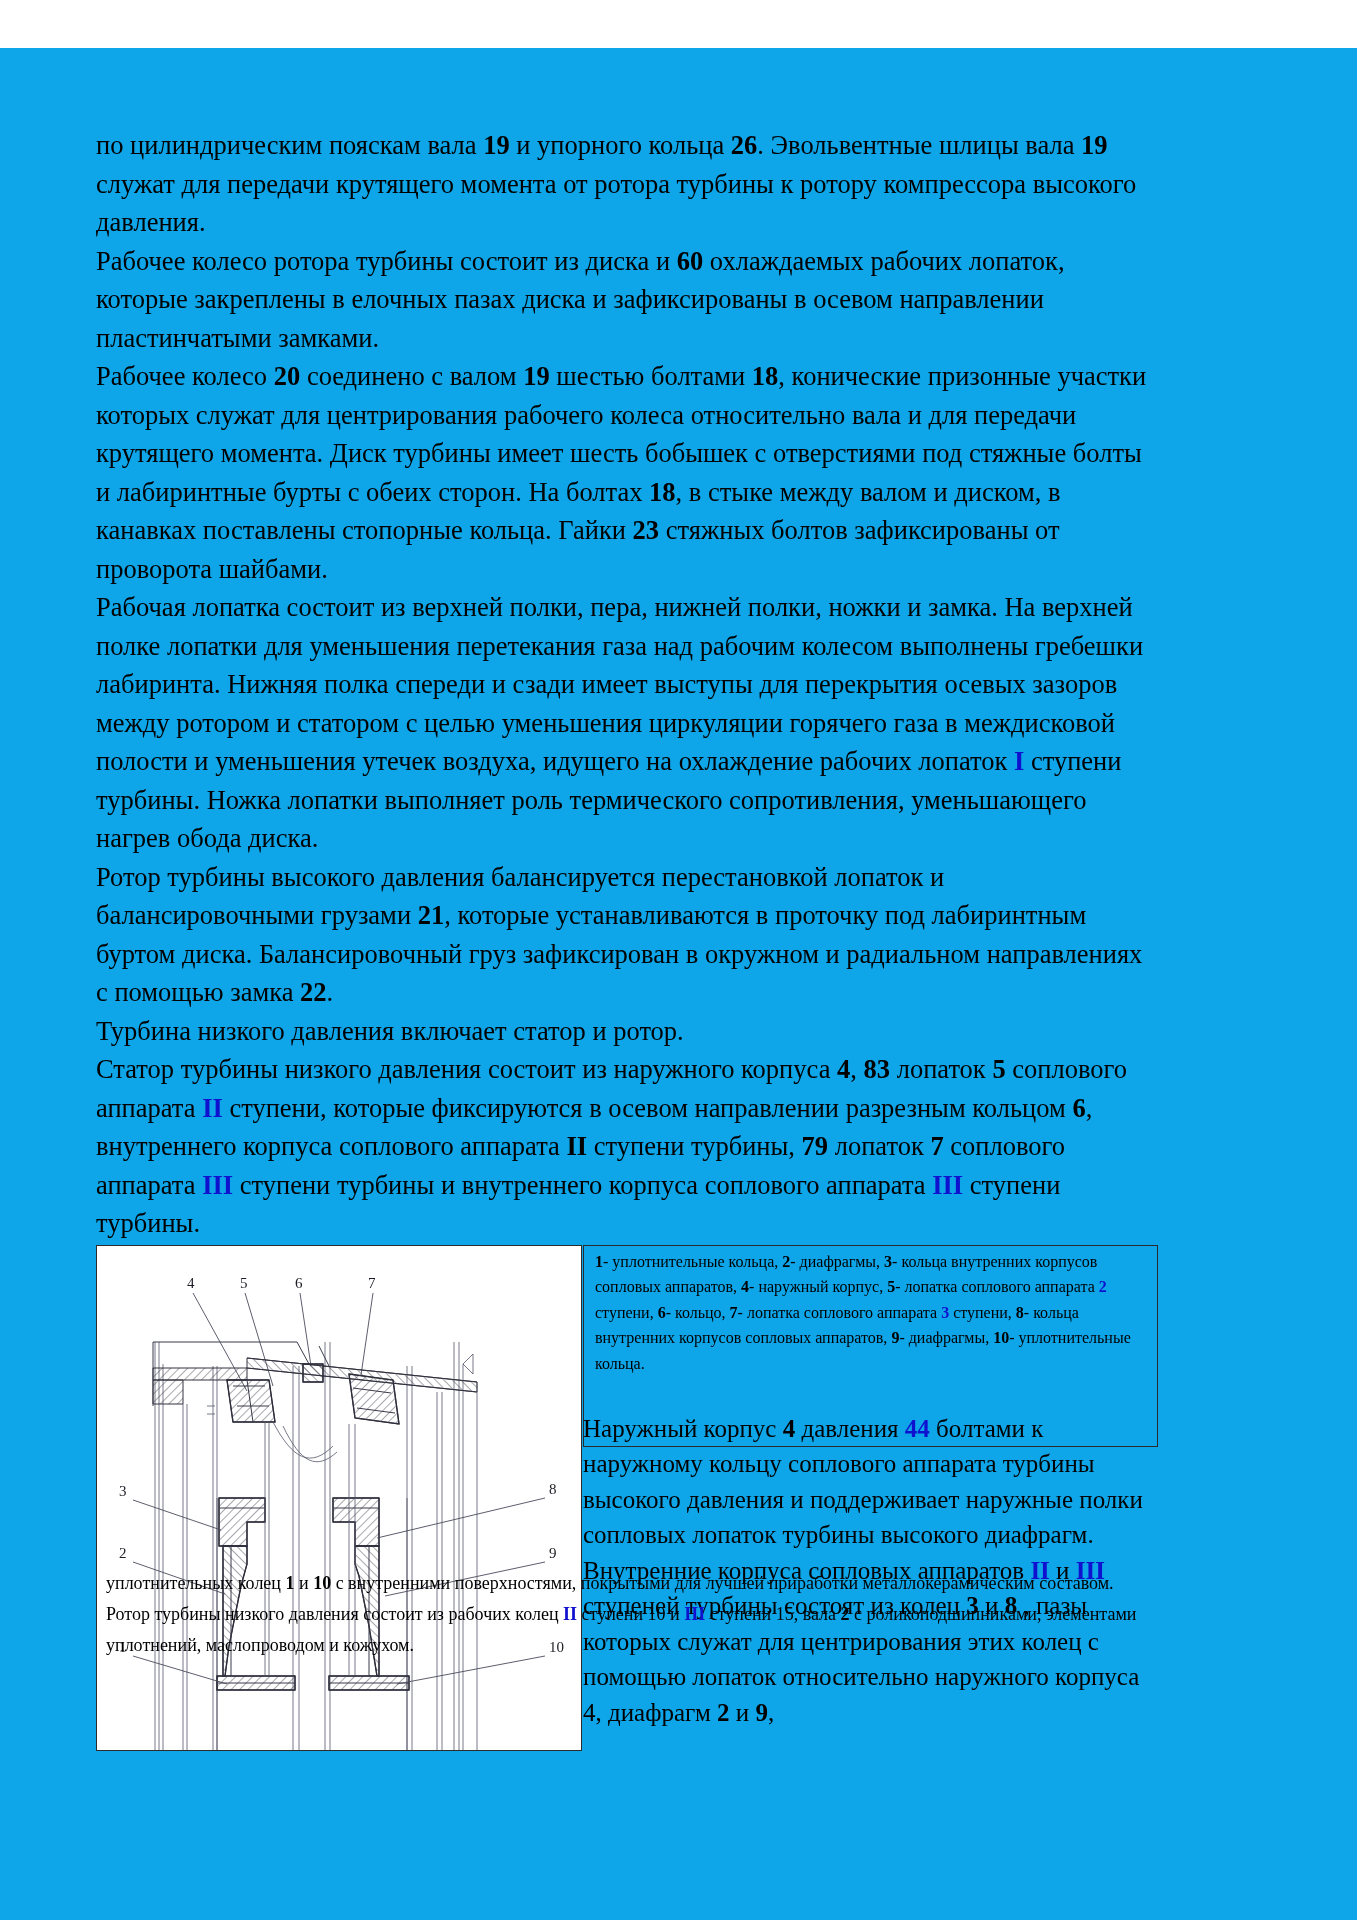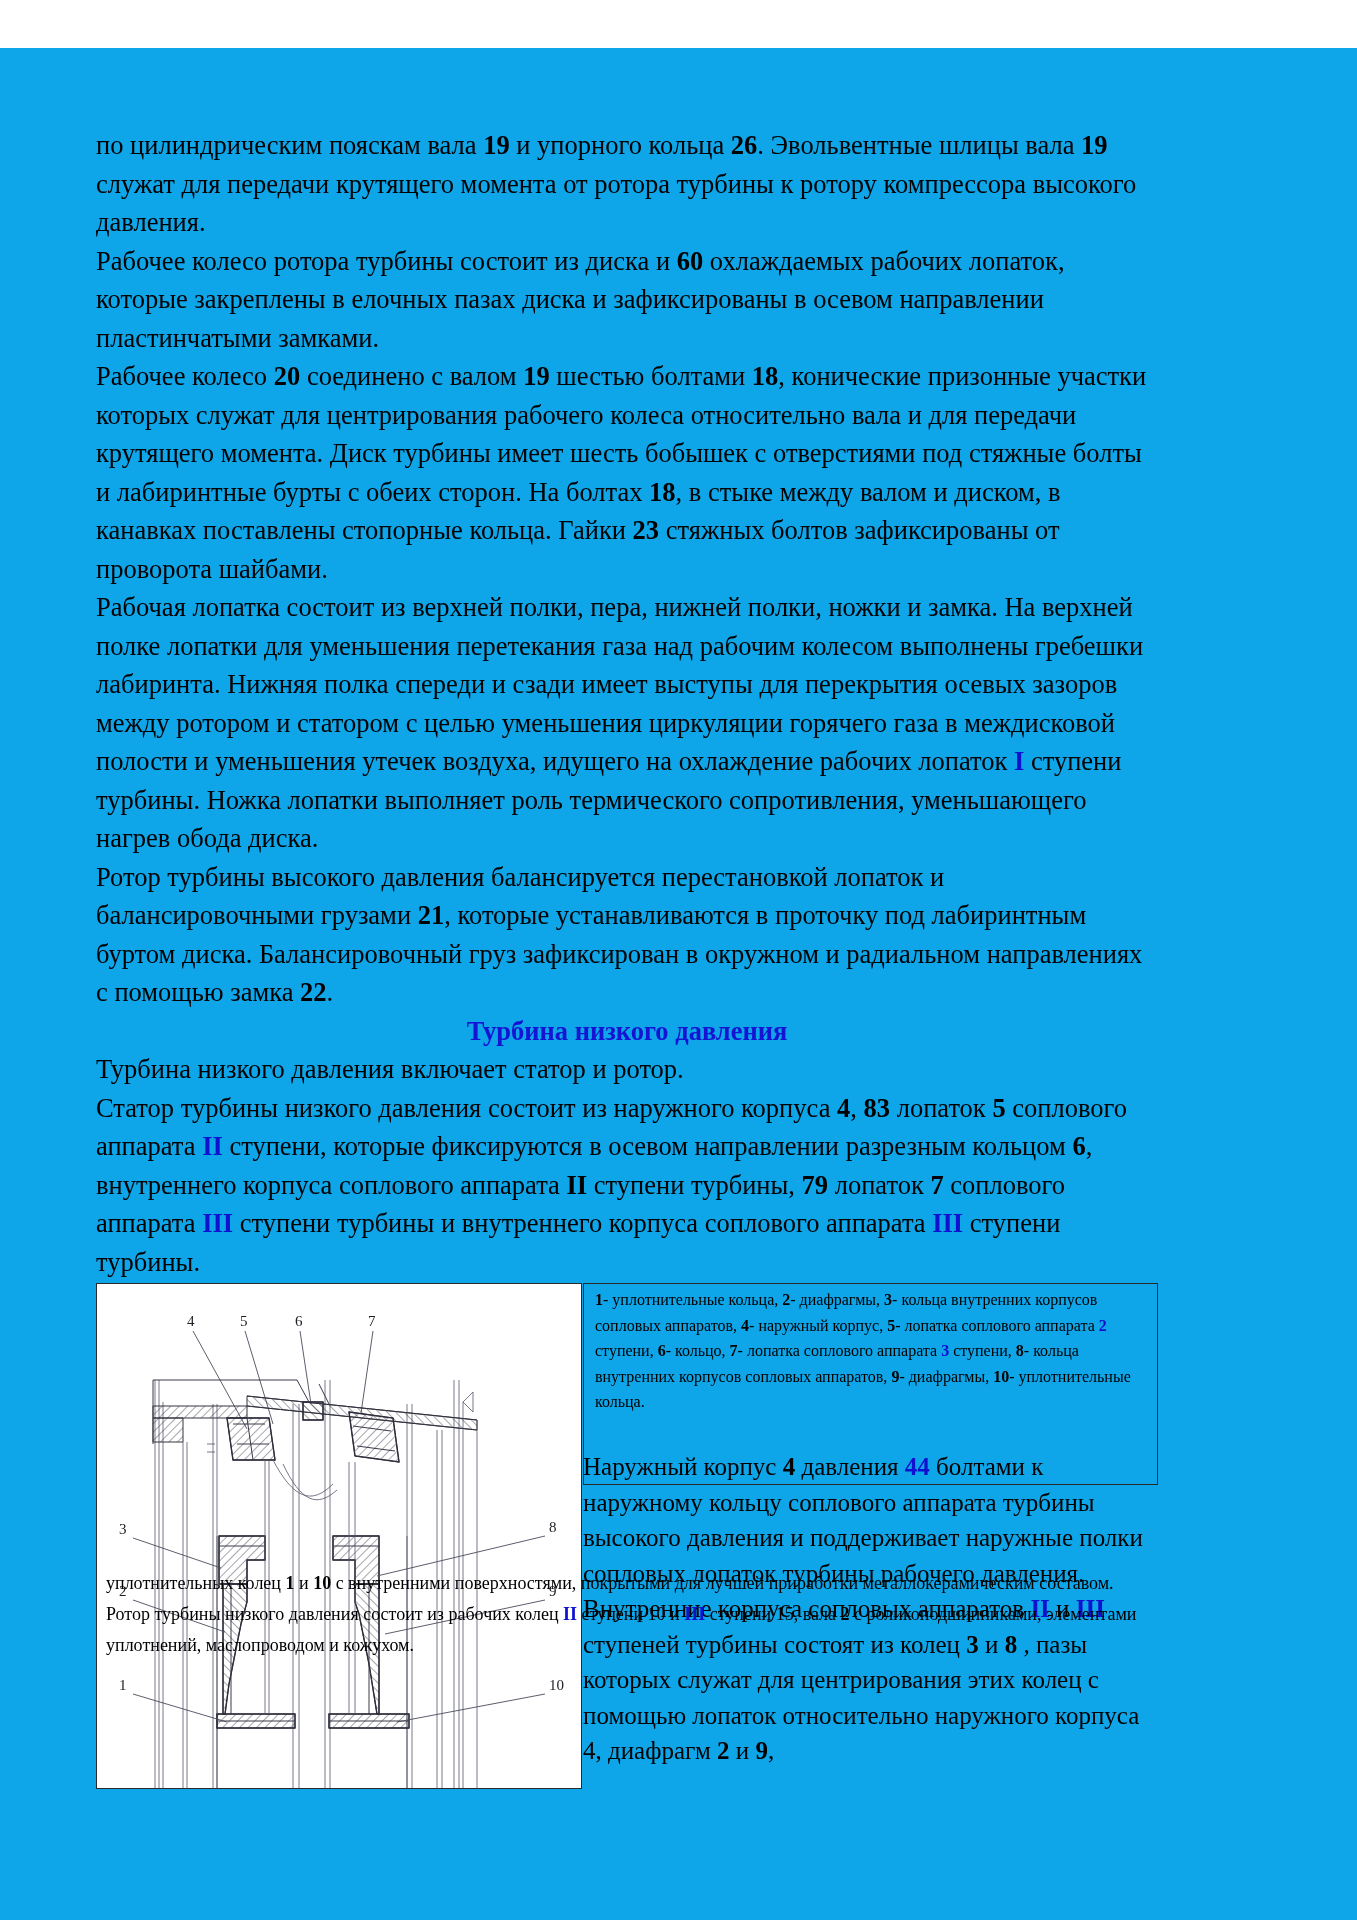--- a/index.html
+++ b/index.html
@@ -112,21 +112,20 @@
 <div class="page">
 
   <div class="content">
 
     <p class="body-par"><span>по цилиндрическим пояскам вала </span><b>19</b><span> и упорного кольца </span><b>26</b><span>. Эвольвентные шлицы вала </span><b>19</b><span> служат для передачи крутящего момента от ротора турбины к ротору компрессора высокого давления.</span></p>
     <p class="body-par"><span>Рабочее колесо ротора турбины состоит из диска и </span><b>60</b><span> охлаждаемых рабочих лопаток, которые закреплены в елочных пазах диска и зафиксированы в осевом направлении пластинчатыми замками.</span></p>
     <p class="body-par"><span>Рабочее колесо </span><b>20</b><span> соединено с валом </span><b>19</b><span> шестью болтами </span><b>18</b><span>, конические призонные участки которых служат для центрирования рабочего колеса относительно вала и для передачи крутящего момента. Диск турбины имеет шесть бобышек с отверстиями под стяжные болты и лабиринтные бурты с обеих сторон. На болтах </span><b>18</b><span>, в стыке между валом и диском, в канавках поставлены стопорные кольца. Гайки </span><b>23</b><span> стяжных болтов зафиксированы от проворота шайбами.</span></p>
     <p class="body-par"><span>Рабочая лопатка состоит из верхней полки, пера, нижней полки, ножки и замка. На верхней полке лопатки для уменьшения перетекания газа над рабочим колесом выполнены гребешки лабиринта. Нижняя полка спереди и сзади имеет выступы для перекрытия осевых зазоров между ротором и статором с целью уменьшения циркуляции горячего газа в междисковой полости и уменьшения утечек воздуха, идущего на охлаждение рабочих лопаток </span><span class="blue">I</span><span> ступени турбины. Ножка лопатки выполняет роль термического сопротивления, уменьшающего нагрев обода диска.</span></p>
     <p class="body-par"><span>Ротор турбины высокого давления балансируется перестановкой лопаток и балансировочными грузами </span><b>21</b><span>, которые устанавливаются в проточку под лабиринтным буртом диска. Балансировочный груз зафиксирован в окружном и радиальном направлениях с помощью замка </span><b>22</b><span>.</span></p>
 
-    <p class="blue-h">Турбина низкого давления</p>
 
     <p class="body-par"><span>Турбина низкого давления включает статор и ротор.</span></p>
     <p class="body-par"><span>Статор турбины низкого давления  состоит из наружного корпуса </span><b>4</b><span>, </span><b>83</b><span> лопаток </span><b>5</b><span> соплового аппарата </span><span class="blue">II</span><span> ступени, которые фиксируются в осевом направлении разрезным кольцом </span><b>6</b><span>, внутреннего корпуса соплового аппарата </span><b>II</b><span> ступени турбины, </span><b>79</b><span> лопаток </span><b>7</b><span> соплового аппарата </span><span class="blue">III</span><span> ступени турбины и внутреннего корпуса соплового аппарата </span><span class="blue">III</span><span> ступени турбины.</span></p>
 
     <div class="fig-block">
 
       <div class="fig-outer">
         <svg class="drawing" width="484" height="504" viewBox="0 0 484 504">
           <defs>
             <pattern id="hatchA" width="6" height="6" patternTransform="rotate(45)" patternUnits="userSpaceOnUse">
@@ -271,21 +270,21 @@
           </g>
           <text class="cal" x="452" y="248">8</text>
           <text class="cal" x="452" y="312">9</text>
           <text class="cal" x="452" y="406">10</text>
         </svg>
       </div>
 
       <div class="legend-box"><b>1</b><span>- уплотнительные кольца, </span><b>2</b><span>- диафрагмы, </span><b>3</b><span>- кольца внутренних корпусов сопловых аппаратов, </span><b>4</b><span>- наружный корпус, </span><b>5</b><span>- лопатка соплового аппарата </span><span class="blue">2</span><span> ступени, </span><b>6</b><span>- кольцо, </span><b>7</b><span>- лопатка соплового аппарата </span><span class="blue">3</span><span> ступени, </span><b>8</b><span>- кольца внутренних корпусов сопловых аппаратов, </span><b>9</b><span>- диафрагмы, </span><b>10</b><span>- уплотнительные кольца.</span></div>
 
       <div class="right-col">
-        <p><span>Наружный корпус </span><b>4</b><span> давления </span><span class="blue">44</span><span> болтами к наружному кольцу соплового аппарата турбины высокого давления и поддерживает наружные полки сопловых лопаток турбины рабочего давления.</span></p>
+        <p><span>Наружный корпус </span><b>4</b><span> давления </span><span class="blue">44</span><span> болтами к наружному кольцу соплового аппарата турбины высокого давления и поддерживает наружные полки сопловых лопаток турбины высокого диафрагм.</span></p>
         <p><span>Внутренние корпуса сопловых аппаратов </span><span class="blue">II</span><span> и </span><span class="blue">III</span><span> ступеней турбины состоят из колец </span><b>3</b><span> и </span><b>8</b><span> , пазы которых служат для центрирования этих колец с помощью лопаток относительно наружного корпуса 4, диафрагм </span><b>2</b><span> и </span><b>9</b><span>,</span></p>
       </div>
     </div>
   </div>
 
   <div class="tail">
     <p><span>уплотнительных колец </span><b>1</b><span> и </span><b>10</b><span> с внутренними поверхностями, покрытыми для лучшей приработки металлокерамическим составом.</span></p>
     <p><span>Ротор турбины низкого давления  состоит из рабочих колец </span><span class="blue">II</span><span> ступени 10 и </span><span class="blue">III</span><span> ступени 15, вала </span><b>2</b><span> с роликоподшипниками, элементами уплотнений, маслопроводом и кожухом.</span></p>
   </div>
 

